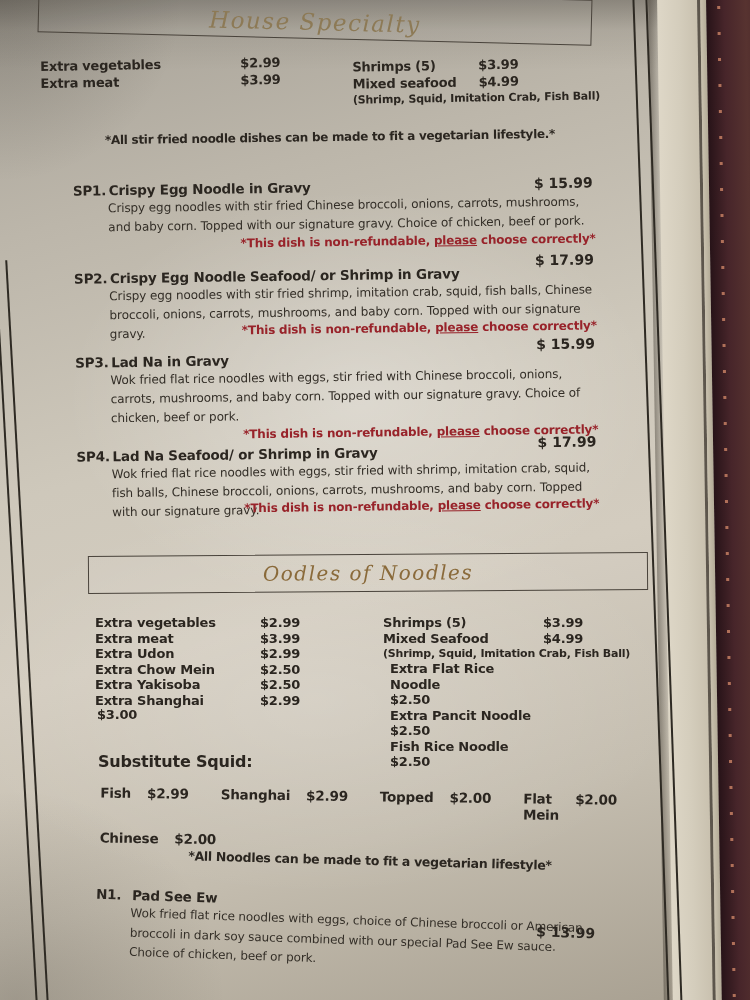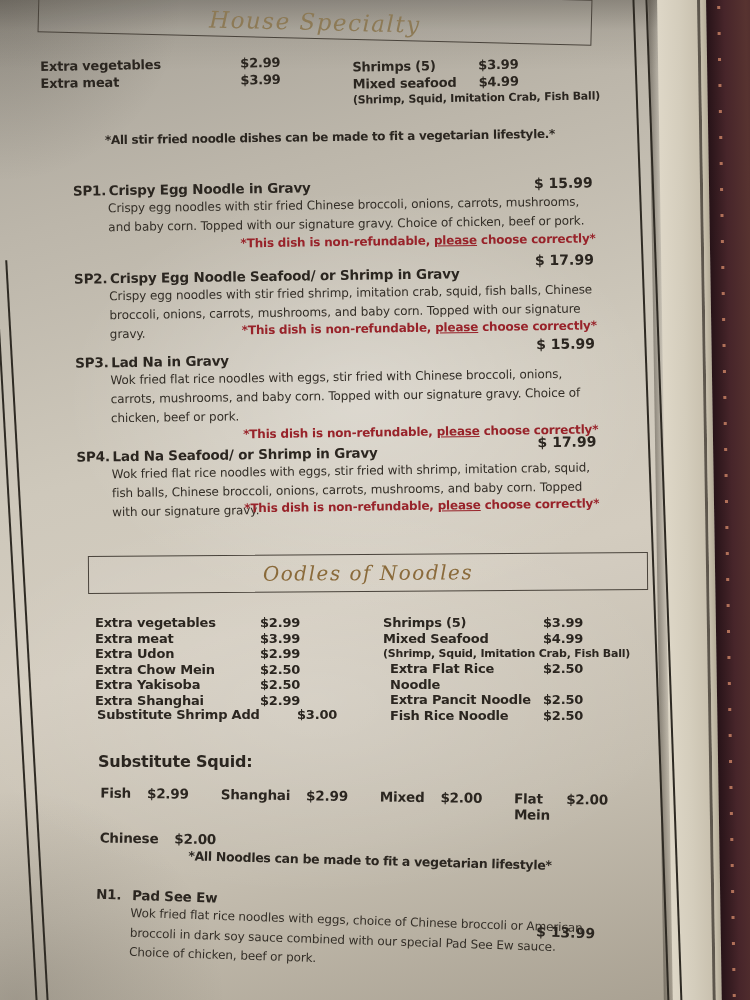--- a/index.html
+++ b/index.html
@@ -82,21 +82,21 @@
   .mb1 { margin-bottom:17px; } .mb2 { margin-bottom:14px; } .mb3 { margin-bottom:4px; }
 
   
   .extras-oodles { left:95px; top:615px; width:520px; }
   .eo-left { position:absolute; left:0; top:0; }
   .eo-left .extra-row { line-height:15.5px; }
   .eo-left .lbl { width:165px; }
   .eo-right { position:absolute; left:288px; top:0; }
   .eo-right .extra-row { line-height:15.5px; }
   .eo-right .lbl { width:160px; }
-  .eo-right .indent { padding-left:7px; }
+  .eo-right .indent { padding-left:7px;flex-direction:column; }
   .eo-right .indent .lbl { width:153px; }
 
   .subs { left:97px; top:706px; }
   .subs .extra-row { font-size:13px; line-height:17px; }
   .subs .lbl { width:200px; }
   .sub-noodle-label { left:98px; top:752px; font-size:16px; font-weight:bold; letter-spacing:-0.2px; }
 
   .noodle-opts { left:100px; top:788px; width:500px; transform:rotate(0.8deg);
     font-weight:bold; font-size:13.5px; letter-spacing:-0.2px; }
   .nrow { display:flex; }
@@ -245,34 +245,33 @@
     </div>
     <div class="extra-row indent">
       <span class="lbl">Fish Rice Noodle</span>
       <span>$2.50</span>
     </div>
   </div>
 </div>
 
 <div class="abs subs">
   <div class="extra-row">
-    <span class="lbl">Substitute Shrimp Add</span>
     <span>$3.00</span>
   </div>
 </div>
 
 <div class="abs sub-noodle-label">Substitute Squid:</div>
 
 <div class="abs noodle-opts">
   <div class="nrow">
     <span class="nname">Fish</span>
     <span class="nprice">$2.99</span>
     <span class="nname">Shanghai</span>
     <span class="nprice">$2.99</span>
-    <span class="nname">Mixed</span>
+    <span class="nname">Topped</span>
     <span class="nprice">$2.00</span>
     <span class="nname">Flat Mein</span>
     <span class="nprice">$2.00</span>
   </div>
   <div class="nrow">
     <span class="nname">Chinese</span>
     <span class="nprice">$2.00</span>
   </div>
 </div>
 

